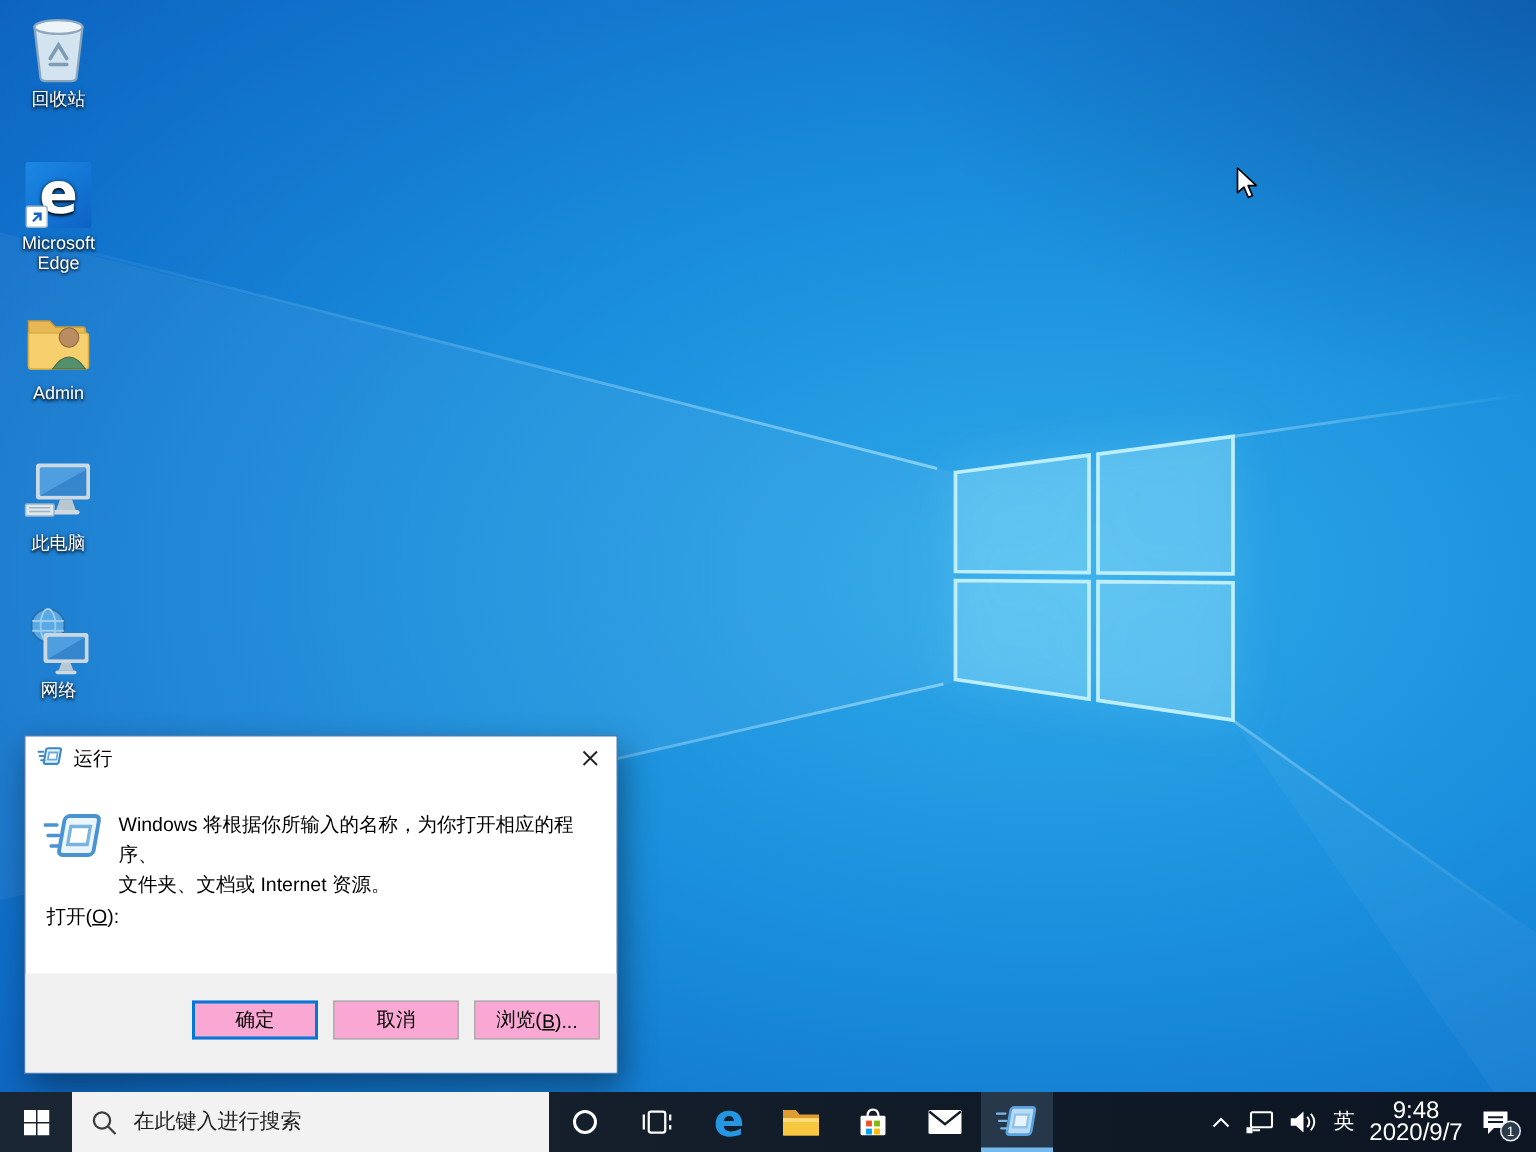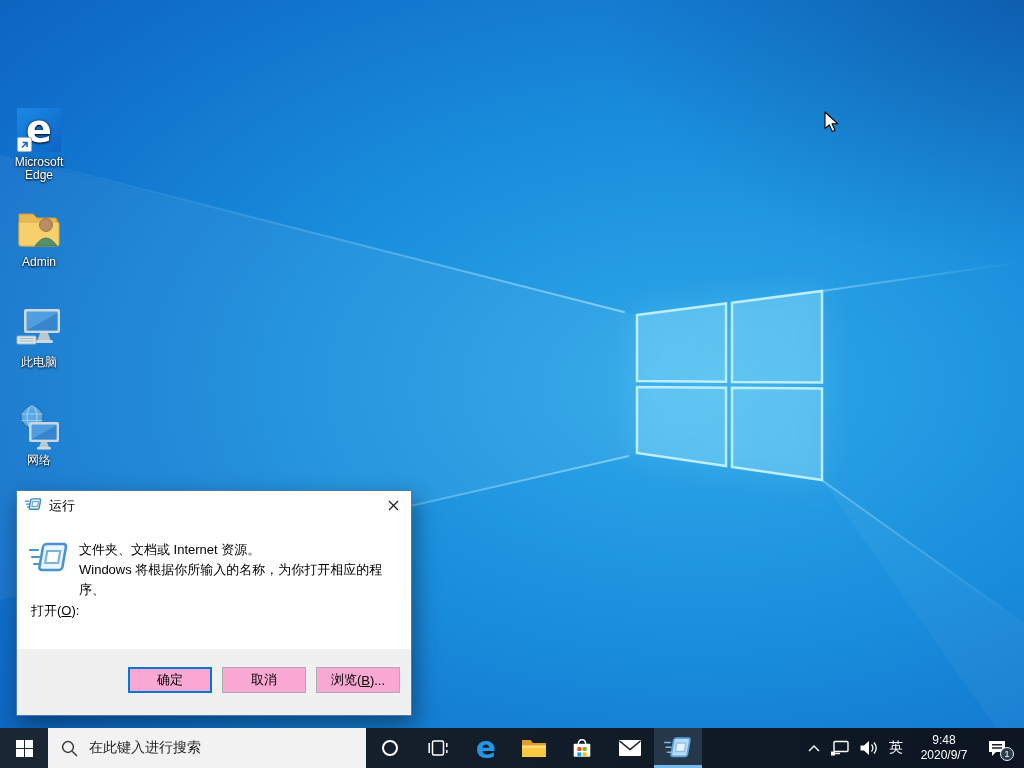--- a/index.html
+++ b/index.html
@@ -69,21 +69,21 @@
   .searchbox{width:318px;background:#f2f2f2;display:flex;align-items:center;gap:11px;
     padding-left:13px;box-sizing:border-box;color:#1f1f1f;font-size:14px;}
   .tbtn{width:48px;display:flex;align-items:center;justify-content:center;position:relative;}
   .tbtn.active{background:rgba(130,175,215,.20);box-shadow:inset 0 -3px 0 #76b9ed;}
   .e-letter-tb{color:#2596e2;font-size:30px;font-weight:bold;line-height:1;
     font-family:"DejaVu Sans","Liberation Sans",sans-serif;}
   .tray{margin-left:auto;display:flex;align-items:center;padding-right:8px;}
   .tray-btn{height:40px;display:flex;align-items:center;justify-content:center;}
   .w24{width:24px;} .w28{width:28px;}
   .ime{font-size:14px;}
-  .clock{width:68px;font-size:12px;line-height:15px;text-align:center;}
+  .clock{width:68px;font-size:16px;line-height:15px;text-align:center;}
   .action{width:38px;position:relative;}
   .badge{position:absolute;right:2px;bottom:7px;width:14px;height:14px;border-radius:50%;
     background:#2c3c4d;border:1px solid #e8eef4;color:#fff;font-size:9px;
     display:flex;align-items:center;justify-content:center;box-sizing:border-box;}
 </style>
 </head>
 <body>
 
 <div class="screen">
 
@@ -100,20 +100,33 @@
     <svg class="fx winlogo-svg">
       <g fill="rgba(150,225,250,0.40)" stroke="#bdeefb" stroke-width="2.5" stroke-linejoin="miter">
         <polygon points="637,315 726,303.5 726,381.7 637,381"></polygon>
         <polygon points="637,387 726,387.7 726,466 637,453"></polygon>
         <polygon points="732,302.8 822,291 822,382.5 732,381.9"></polygon>
         <polygon points="732,387.8 822,388.5 822,480 732,466.9"></polygon>
       </g>
     </svg>
   </div>
 
+  <div class="dicon di-recycle">
+    <span class="art">
+      <svg width="44" height="48" viewBox="0 0 44 48">
+        <path d="M6 10 L10 44 Q10.5 46 13 46 L31 46 Q33.5 46 34 44 L38 10 Z" fill="#dde9f2" stroke="#8fa8bc" stroke-width="1.5" opacity="0.96"></path>
+        <ellipse cx="22" cy="10" rx="16" ry="4.6" fill="#eef5fa" stroke="#8fa8bc" stroke-width="1.5"></ellipse>
+        <g fill="none" stroke="#7d9db5" stroke-width="2.4" stroke-linecap="round">
+          <path d="M16.5 31 l5.5 -9 5.5 9"></path>
+          <path d="M27.5 35 h-11"></path>
+        </g>
+      </svg>
+    </span>
+    <span>回收站</span>
+  </div>
 
   <div class="dicon di-edge">
     <span class="art">
       <span class="edge-tile">
         <span class="e-letter">e</span>
         <span class="sc-arrow">
           <svg width="9" height="9" viewBox="0 0 9 9">
             <path d="M2 7.5 L7 2.5 M2.5 2.5 h4.5 v4.5" fill="none" stroke="#1464c8" stroke-width="1.6"></path>
           </svg>
         </span>
@@ -197,22 +210,22 @@
           <rect x="20" y="10" width="13" height="12" fill="#fff" stroke="#79b4e0" stroke-width="2.2"></rect>
         </g>
         <g stroke="#4a93d2" stroke-width="2.2" stroke-linecap="round">
           <line x1="1" y1="9" x2="9" y2="9"></line>
             <line x1="3" y1="16" x2="10" y2="16"></line>
             <line x1="5" y1="23" x2="11" y2="23"></line>
         </g>
       </svg>
     </div>
     <div class="desc">
+      <div>Windows 将根据你所输入的名称，为你打开相应的程序、</div>
       <div>文件夹、文档或 Internet 资源。</div>
-      <div>Windows 将根据你所输入的名称，为你打开相应的程序、</div>
     </div>
 
     <div class="open-label"><span>打开(</span><span class="mn">O</span><span>):</span></div>
 
 
     <div class="footer">
       <div class="btn default btn-ok">确定</div>
       <div class="btn btn-cancel">取消</div>
       <div class="btn btn-browse">
           <span>浏览(</span>

